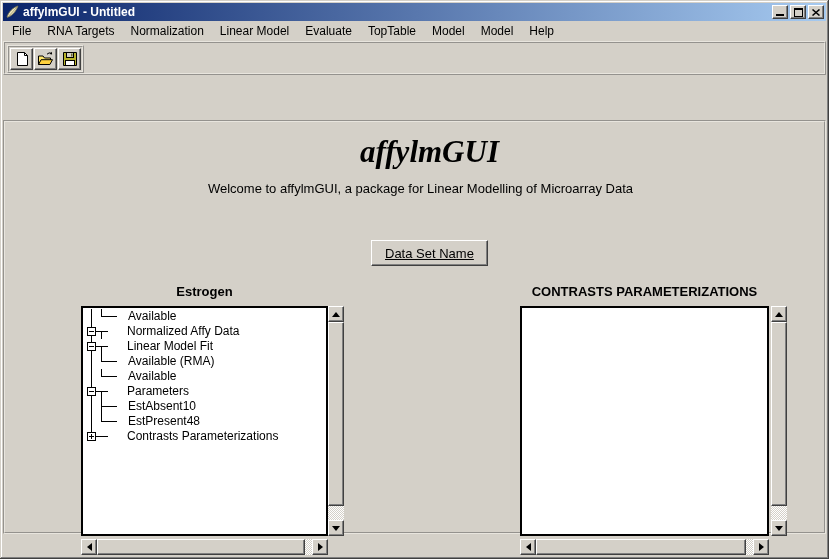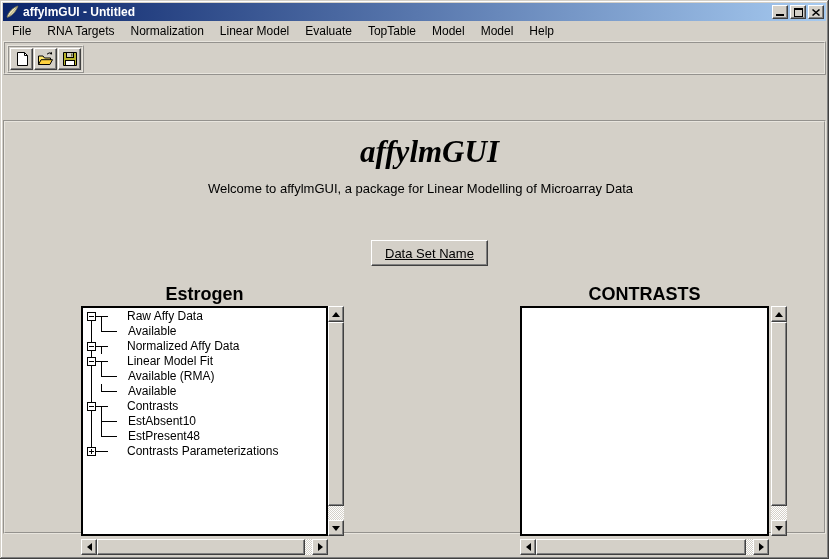--- a/index.html
+++ b/index.html
@@ -30,21 +30,21 @@
   .tbtn{width:23px;height:22px;display:flex;align-items:center;justify-content:center;padding:0;}
   
   .main-frame{position:absolute;left:3px;top:75px;right:3px;bottom:25px;border:2px groove #e8e5de;margin-top:45px;}
   .status-strip{position:absolute;left:3px;right:3px;bottom:3px;height:20px;}
   .app-title{position:absolute;left:30px;right:0;top:12px;text-align:center;
     font-family:"Liberation Serif",serif;font-weight:bold;font-style:italic;font-size:31px;color:#000;}
   .welcome{position:absolute;left:12px;right:0;top:59px;text-align:center;font-size:13px;color:#000;}
   .dataset-btn{position:absolute;left:366px;top:118px;height:26px;padding:0 13px;
     font-size:13px;font-family:"Liberation Sans",sans-serif;color:#000;cursor:default;text-decoration:underline;}
   .panel-title{position:absolute;top:162px;height:16px;text-align:center;
-    font-weight:bold;font-size:18px;color:#000;}
+    font-weight:bold;font-size:13px;color:#000;}
   .pt-left{left:76px;width:247px;}
   .pt-right{left:515px;width:249px;}
   .listbox{position:absolute;background:#fff;border:2px solid #000;overflow:hidden;}
   .tree-box{left:76px;top:184px;width:247px;height:230px;padding-top:1px;}
   .contrast-box{left:515px;top:184px;width:249px;height:230px;}
   
   .tree-row{position:relative;height:15px;}
   .ln{position:absolute;background:#000;}
   .trunk{left:8px;width:1px;top:0;bottom:0;}
   .trunk-start{top:7px;}
@@ -148,72 +148,63 @@
   </div>
 
   <div class="main-frame">
     <div class="app-title">affylmGUI</div>
     <div class="welcome">Welcome to affylmGUI, a package for Linear Modelling of Microarray Data</div>
     <button class="dataset-btn raised">Data Set Name</button>
 
     <div class="panel-title pt-left">Estrogen</div>
     <div class="listbox tree-box" id="treeBox">
         <div class="tree-row">
-          <i class="ln trunk trunk-start"></i>
+          <i class="ln trunk"></i>
+          <i class="ln cv half"></i>
+          <i class="ln hline c"></i>
+          <span class="nlabel c">Available</span>
+        </div>
+        <div class="tree-row">
+          <i class="ln trunk"></i>
           <i class="ln hline p"></i>
           <i class="ln drop"></i>
           <span class="nodebox">
             <i class="ln bh"></i>
           </span>
-          <span class="nlabel p">Raw Affy Data</span>
+          <span class="nlabel p">Normalized Affy Data</span>
+        </div>
+        <div class="tree-row">
+          <i class="ln trunk"></i>
+          <i class="ln hline p"></i>
+          <i class="ln drop"></i>
+          <span class="nodebox">
+            <i class="ln bh"></i>
+          </span>
+          <span class="nlabel p">Linear Model Fit</span>
+        </div>
+        <div class="tree-row">
+          <i class="ln trunk"></i>
+          <i class="ln cv half"></i>
+          <i class="ln hline c"></i>
+          <span class="nlabel c">Available (RMA)</span>
         </div>
         <div class="tree-row">
           <i class="ln trunk"></i>
           <i class="ln cv half"></i>
           <i class="ln hline c"></i>
           <span class="nlabel c">Available</span>
         </div>
         <div class="tree-row">
           <i class="ln trunk"></i>
           <i class="ln hline p"></i>
           <i class="ln drop"></i>
           <span class="nodebox">
             <i class="ln bh"></i>
           </span>
-          <span class="nlabel p">Normalized Affy Data</span>
-        </div>
-        <div class="tree-row">
-          <i class="ln trunk"></i>
-          <i class="ln hline p"></i>
-          <i class="ln drop"></i>
-          <span class="nodebox">
-            <i class="ln bh"></i>
-          </span>
-          <span class="nlabel p">Linear Model Fit</span>
-        </div>
-        <div class="tree-row">
-          <i class="ln trunk"></i>
-          <i class="ln cv half"></i>
-          <i class="ln hline c"></i>
-          <span class="nlabel c">Available (RMA)</span>
-        </div>
-        <div class="tree-row">
-          <i class="ln trunk"></i>
-          <i class="ln cv half"></i>
-          <i class="ln hline c"></i>
-          <span class="nlabel c">Available</span>
-        </div>
-        <div class="tree-row">
-          <i class="ln trunk"></i>
-          <i class="ln hline p"></i>
-          <i class="ln drop"></i>
-          <span class="nodebox">
-            <i class="ln bh"></i>
-          </span>
-          <span class="nlabel p">Contrasts</span>
+          <span class="nlabel p">Parameters</span>
         </div>
         <div class="tree-row">
           <i class="ln trunk"></i>
           <i class="ln cv"></i>
           <i class="ln hline c"></i>
           <span class="nlabel c">EstAbsent10</span>
         </div>
         <div class="tree-row">
           <i class="ln trunk"></i>
           <i class="ln cv half"></i>

